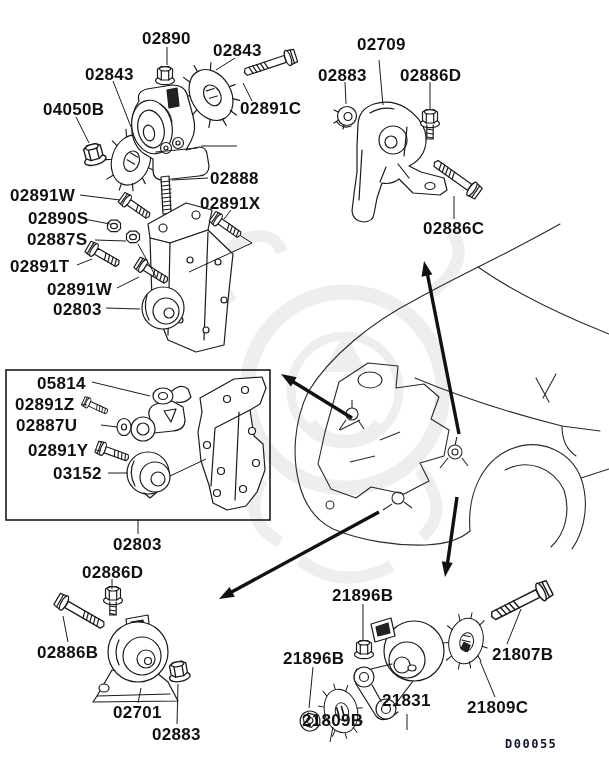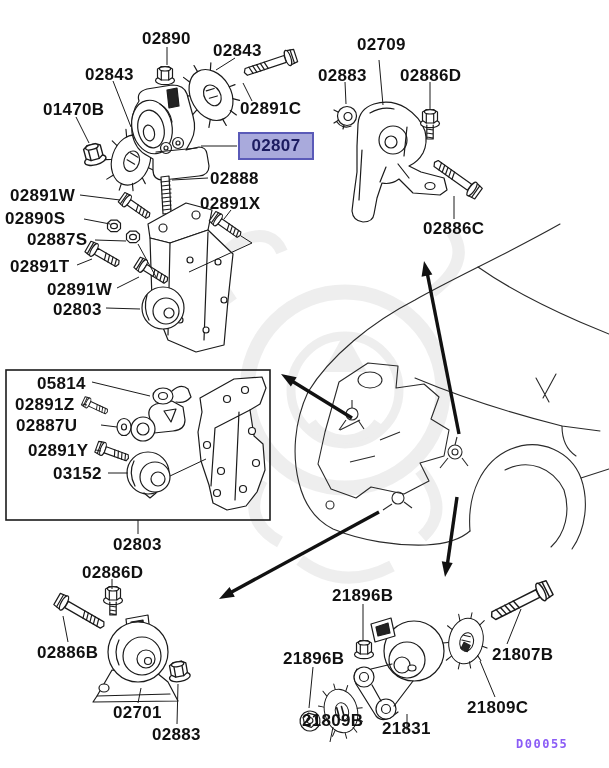--- a/index.html
+++ b/index.html
@@ -3,22 +3,22 @@
 <meta charset="utf-8">
 <style>
   html,body{margin:0;padding:0;background:#fff;}
   #stage{position:relative;width:609px;height:768px;background:#ffffff;overflow:hidden;
          font-family:"Liberation Sans",sans-serif;}
   #stage svg{position:absolute;left:0;top:0;}
   .lbl{position:absolute;font-weight:bold;font-size:17px;line-height:1;color:#111;
        letter-spacing:.3px;white-space:nowrap;cursor:pointer;}
   .lbl.hl{background:#a9aadc;border:2px solid #5a5ab8;color:#1c1c60;
           width:72px;text-align:center;padding:3px 0 4px;}
-  .code{position:absolute;font-weight:bold;font-size:12px;letter-spacing:1.5px;color:#8b5cf6;
-        font-family:"DejaVu Sans Mono","Liberation Sans",monospace;margin-left:11px;}
+  .code{position:absolute;font-weight:bold;font-size:12px;letter-spacing:1.5px;color:#0f172a;
+        font-family:"DejaVu Sans Mono","Liberation Sans",monospace;}
 </style>
 </head>
 <body>
 
 <div id="stage">
 
 <svg width="609" height="768" viewBox="0 0 609 768">
   <defs>
     <g id="bolt26">
       <path d="M-7,-6 L-1,-7 L-1,7 L-7,6 Z"></path>
@@ -319,27 +319,26 @@
     <path d="M521,609 L507,644"></path>
     <path d="M480,661 L495,697"></path>
     <path d="M407,714 L407,730"></path>
     <path d="M333,727 L330,742"></path>
   </g>
 </svg>
 
   <div class="lbl" style="left:142px;top:30px">02890</div>
   <div class="lbl" style="left:213px;top:42px">02843</div>
   <div class="lbl" style="left:85px;top:66px">02843</div>
-  <div class="lbl" style="left:43px;top:101px">01470B</div>
+  <div class="lbl" style="left:43px;top:101px">04050B</div>
   <div class="lbl" style="left:240px;top:100px">02891C</div>
-  <div class="lbl hl" style="left:238px;top:132px">02807</div>
   <div class="lbl" style="left:210px;top:170px">02888</div>
   <div class="lbl" style="left:10px;top:187px">02891W</div>
   <div class="lbl" style="left:200px;top:195px">02891X</div>
-  <div class="lbl" style="left:5px;top:210px">02890S</div>
+  <div class="lbl" style="left:28px;top:210px">02890S</div>
   <div class="lbl" style="left:27px;top:231px">02887S</div>
   <div class="lbl" style="left:10px;top:258px">02891T</div>
   <div class="lbl" style="left:47px;top:281px">02891W</div>
   <div class="lbl" style="left:53px;top:301px">02803</div>
   <div class="lbl" style="left:357px;top:36px">02709</div>
   <div class="lbl" style="left:318px;top:67px">02883</div>
   <div class="lbl" style="left:400px;top:67px">02886D</div>
   <div class="lbl" style="left:423px;top:220px">02886C</div>
   <div class="lbl" style="left:37px;top:375px">05814</div>
   <div class="lbl" style="left:15px;top:396px">02891Z</div>
@@ -348,17 +347,17 @@
   <div class="lbl" style="left:53px;top:465px">03152</div>
   <div class="lbl" style="left:113px;top:536px">02803</div>
   <div class="lbl" style="left:82px;top:564px">02886D</div>
   <div class="lbl" style="left:37px;top:644px">02886B</div>
   <div class="lbl" style="left:113px;top:704px">02701</div>
   <div class="lbl" style="left:152px;top:726px">02883</div>
   <div class="lbl" style="left:332px;top:587px">21896B</div>
   <div class="lbl" style="left:283px;top:650px">21896B</div>
   <div class="lbl" style="left:492px;top:646px">21807B</div>
   <div class="lbl" style="left:467px;top:699px">21809C</div>
-  <div class="lbl" style="left:382px;top:720px">21831</div>
+  <div class="lbl" style="left:382px;top:692px">21831</div>
   <div class="lbl" style="left:302px;top:712px">21809B</div>
 
   <div class="code" style="left:505px;top:737px">D00055</div>
 </div>
 
 </body></html>

